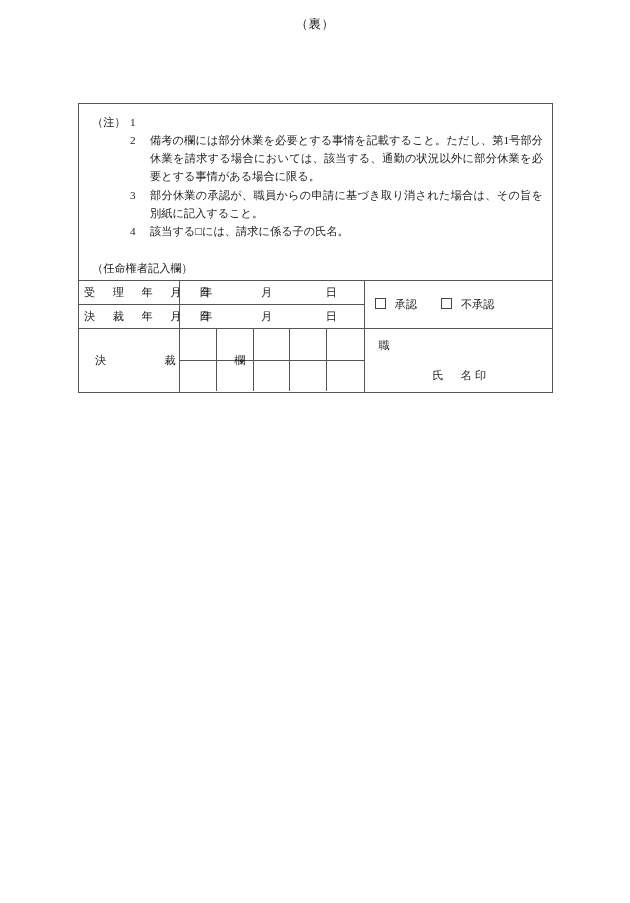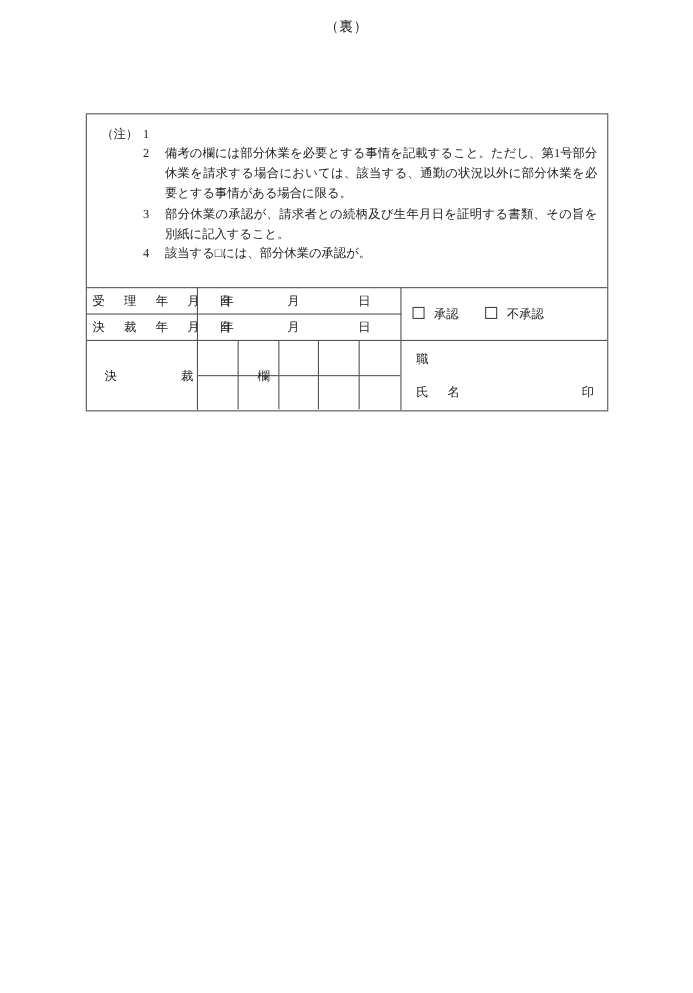--- a/index.html
+++ b/index.html
@@ -142,21 +142,21 @@
   }
   table.kessai-grid tr td:first-child { border-left: 0; }
   table.kessai-grid tr td:last-child  { border-right: 0; }
   table.kessai-grid tr:first-child td { border-top: 0; }
   table.kessai-grid tr:last-child td  { border-bottom: 0; }
 
   .sign-cell { padding: 9px 12px 9px 14px; }
   .sign-post { margin-bottom: 15px; }
   .sign-name-row {
     display: flex;
-    justify-content: space-between;
+    justify-content: center;
   }
   .sign-name { letter-spacing: 3px; }
   .sign-seal { }
 </style>
 </head>
 <body>
 
 <div class="page-header">（裏）</div>
 
 <div class="form-box">
@@ -168,31 +168,32 @@
       <span class="note-num">1</span>
     </div>
 
     <div class="note-row indented">
       <span class="note-num">2</span>
       <span class="note-body">備考の欄には部分休業を必要とする事情を記載すること。ただし、第1号部分休業を請求する場合においては、該当する、通勤の状況以外に部分休業を必要とする事情がある場合に限る。</span>
     </div>
 
     <div class="note-row indented">
       <span class="note-num">3</span>
-      <span class="note-body">部分休業の承認が、請求者との続柄及び生年月日を証明する書類、その旨を別紙に記入すること。</span>
+      <span class="note-body">部分休業の承認が、職員からの申請に基づき取り消された場合は、その旨を別紙に記入すること。</span>
     </div>
 
     <div class="note-row indented">
       <span class="note-num">4</span>
-      <span class="note-body">該当する□には、部分休業の承認が。</span>
+      <span class="note-body">該当する□には、請求に係る子の氏名。</span>
     </div>
 
     <div class="notes-spacer"></div>
   </div>
 
+  <div class="appointer-label">（任命権者記入欄）</div>
 
   <table class="form-table">
     <colgroup>
       <col style="width:100px">
       <col style="width:185px">
       <col>
     </colgroup>
     <tbody>
       <tr>
         <td class="no-left">

